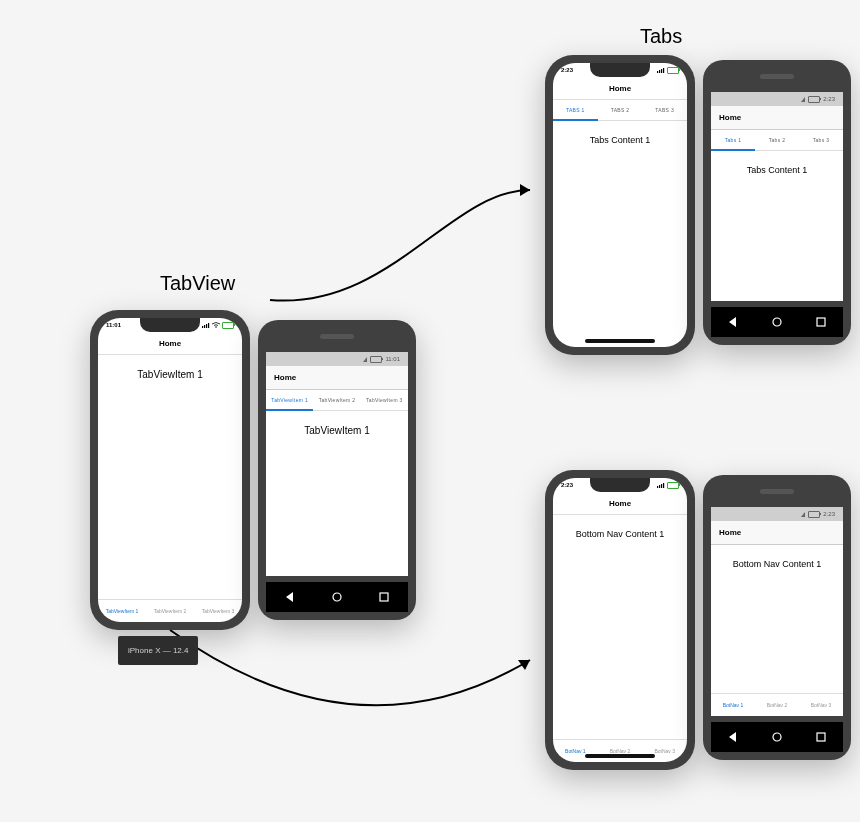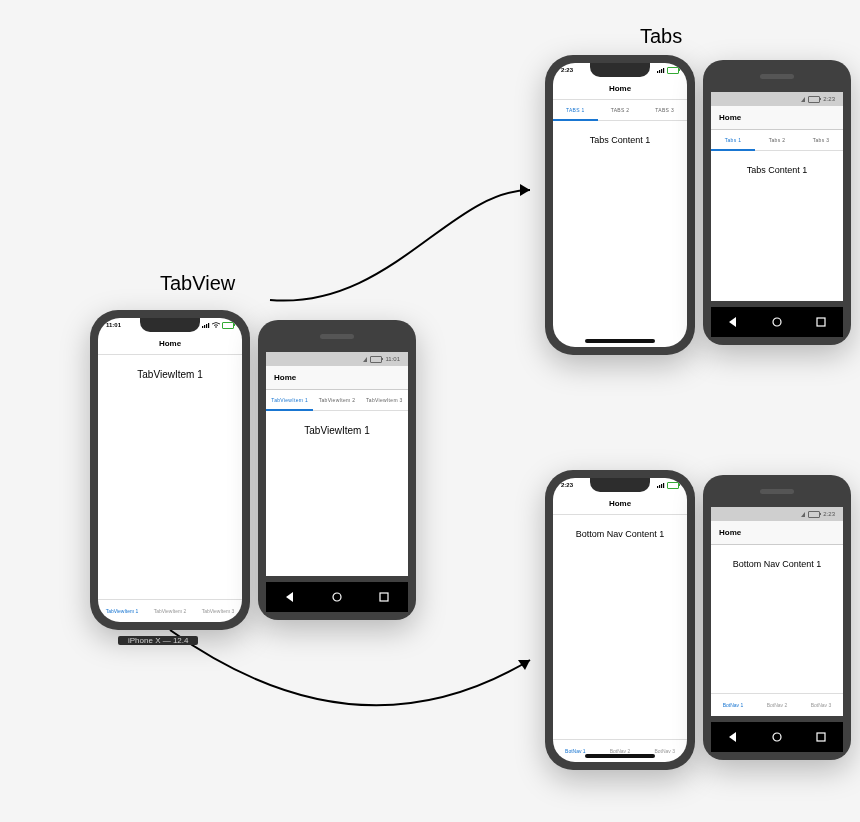--- a/index.html
+++ b/index.html
@@ -51,21 +51,21 @@
 
 .bottomnav{height:22px;border-top:.5px solid #ddd;display:flex;font-size:5px}
 .bottomnav .bn{flex:1;display:flex;align-items:center;justify-content:center;color:#999}
 .bottomnav .bn.active{color:#1976d2}
 
 
 .android-navbar{position:absolute;bottom:8px;left:8px;right:8px;height:30px;background:#000;display:flex;align-items:center;justify-content:space-around;color:#fff}
 .android-navbar svg{width:12px;height:12px}
 
 
-.ios-footer-label{position:absolute;background:#2d2d2d;color:#d0d0d0;font-size:8px;padding:0 10px;border-radius:2px}
+.ios-footer-label{position:absolute;background:#2d2d2d;color:#d0d0d0;font-size:8px;padding:10px 10px;border-radius:2px}
 
 
 svg.arrow{position:absolute;overflow:visible;pointer-events:none}
 svg.arrow path{fill:none;stroke:#000;stroke-width:2}
 svg.arrow .head{fill:#000;stroke:none}
 </style>
 </head>
 <body>
 
 <div class="canvas">

